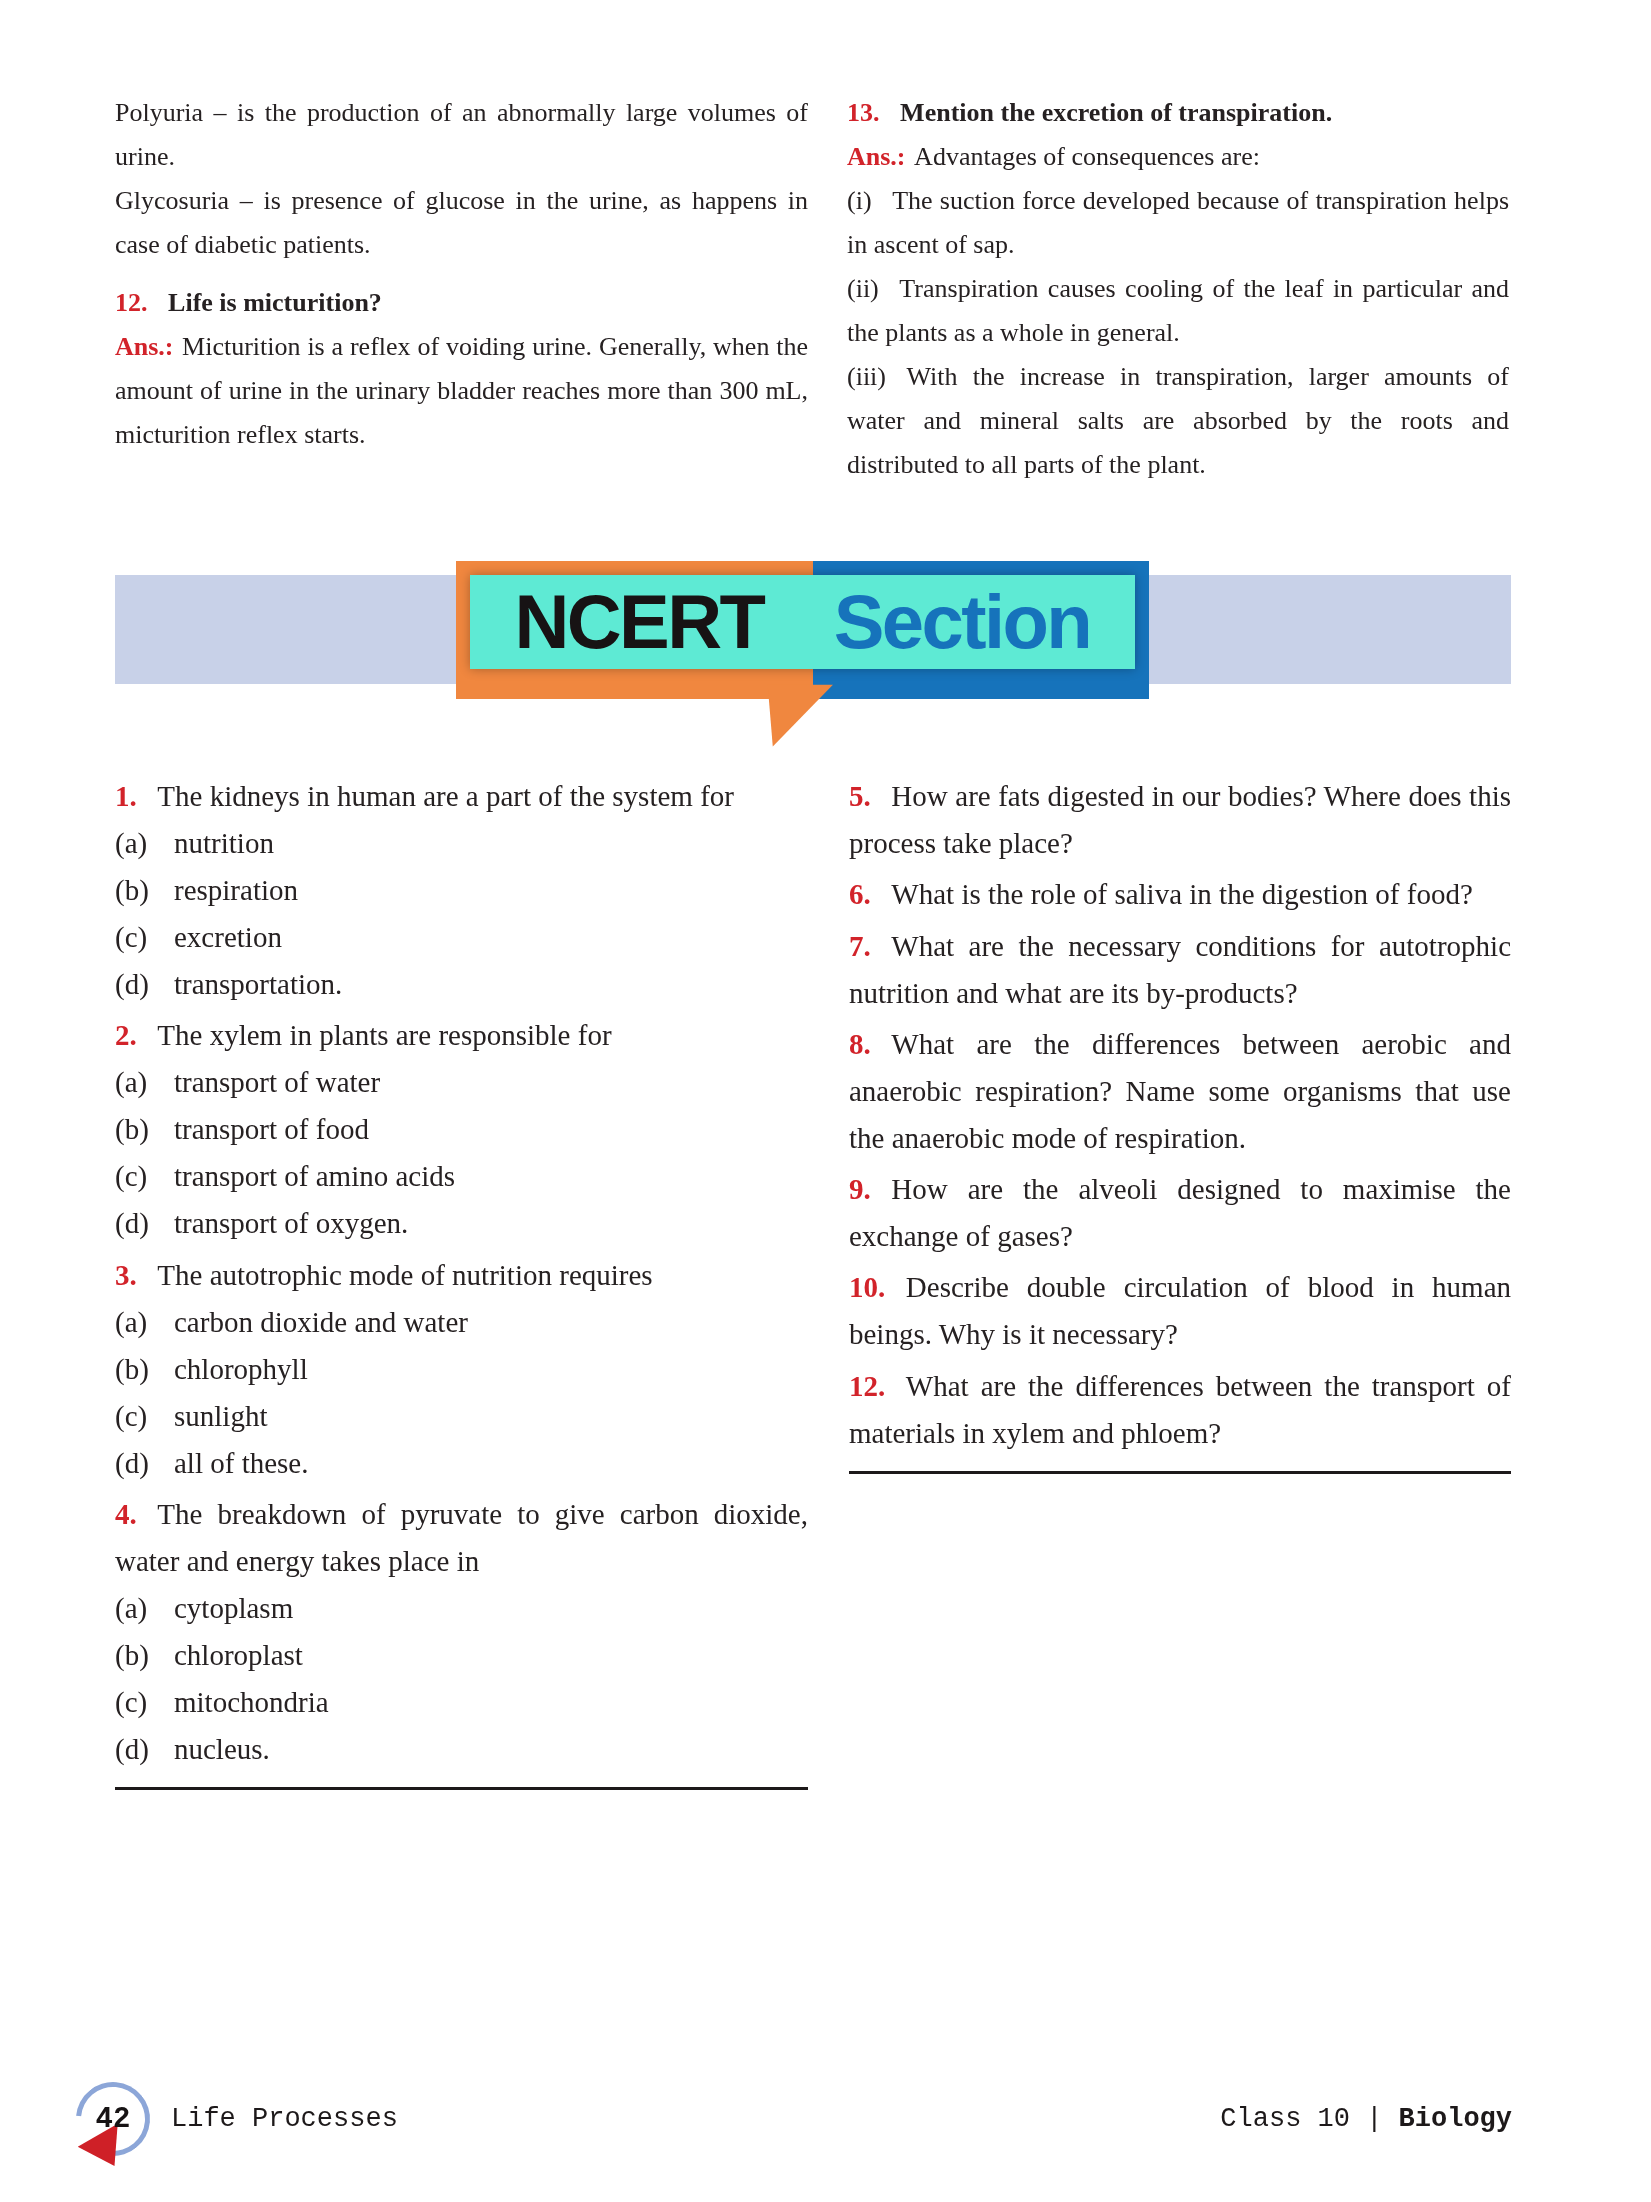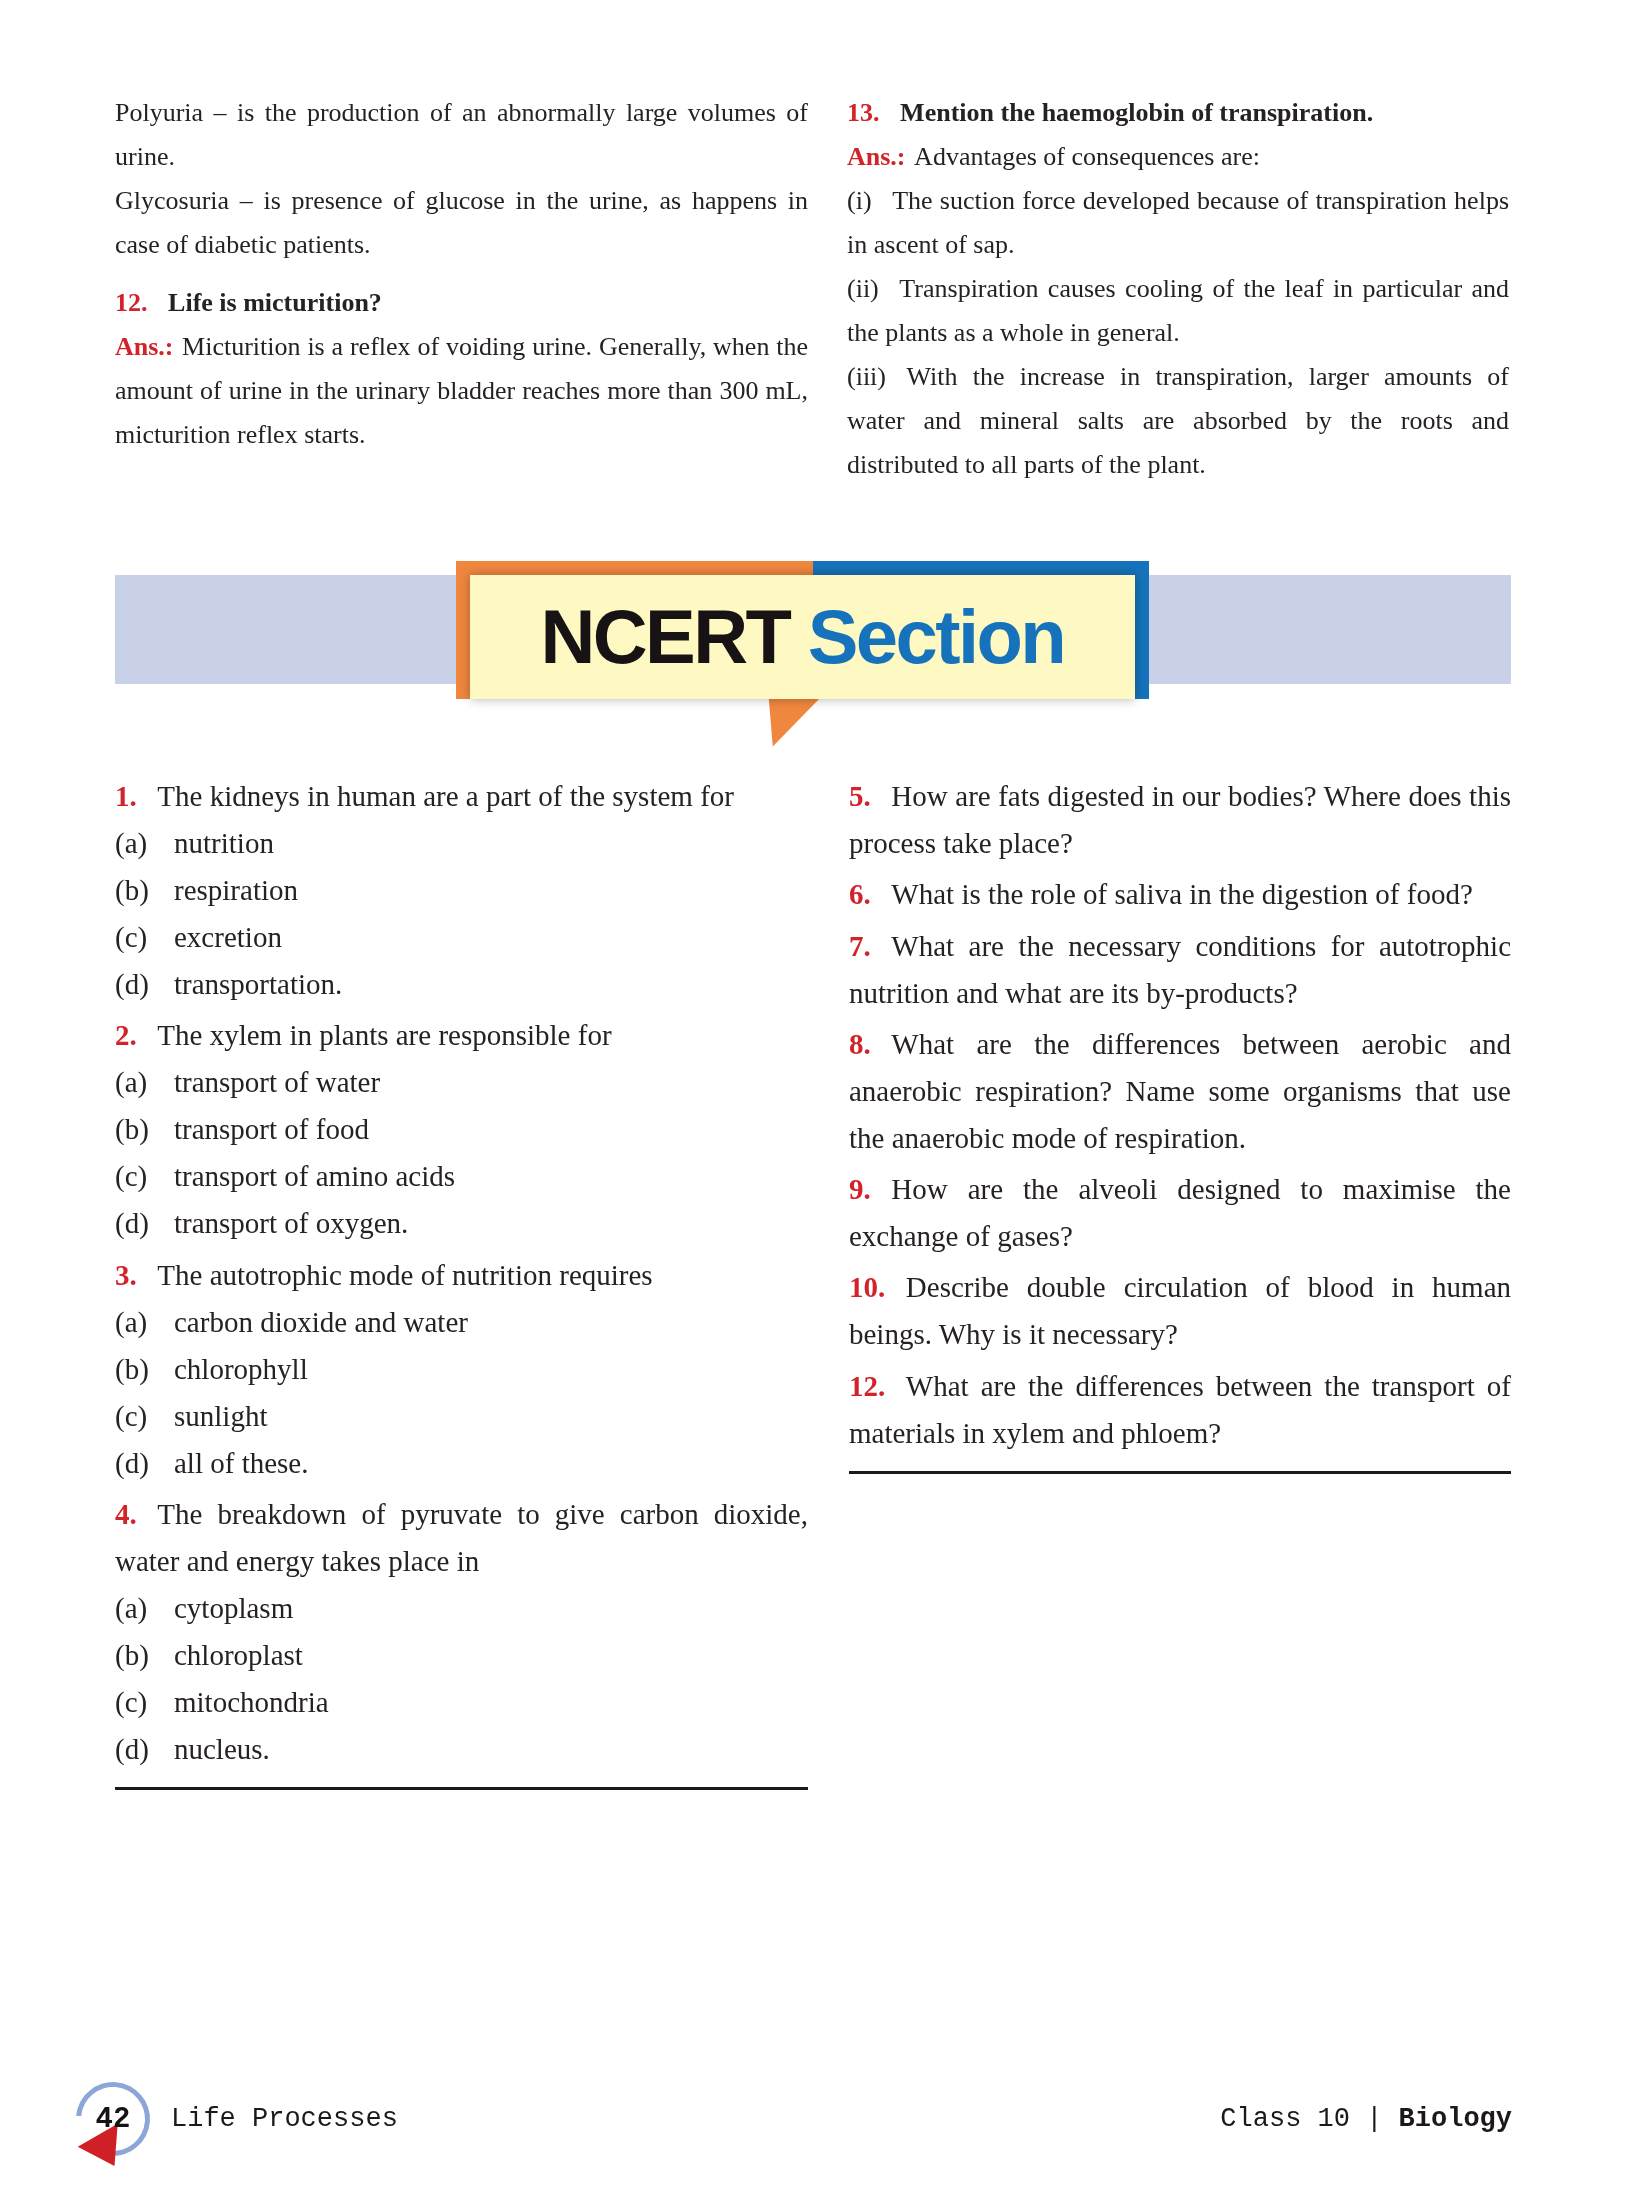--- a/index.html
+++ b/index.html
@@ -24,25 +24,25 @@
 
   
   .band {
     position:absolute; left:115px; top:575px; width:1396px; height:109px;
     background:#c8d1e8;
   }
   .banner { position:absolute; left:456px; top:561px; width:693px; height:138px; z-index:2; }
   .b-orange { position:absolute; left:0; top:0; width:357px; height:138px; background:#f0873f; }
   .b-blue   { position:absolute; left:357px; top:0; width:336px; height:138px; background:#1673bb; }
   .b-inner  {
-    position:absolute; left:13.8px; top:13.8px; width:665px; height:124px; background:#fef9c3;
+    position:absolute; left:13.8px; top:13.8px; width:665px; height:94px; background:#5eead4;
     box-shadow:0 0 10.3px rgba(0,0,0,0.30);
     display:flex; align-items:center; justify-content:center;
     font-family:"Liberation Sans", sans-serif; font-weight:700;
-    font-size:76px; letter-spacing:-2.6px; white-space:pre;
+    font-size:76px; letter-spacing:-2.6px; white-space:pre;gap:26px;
   }
   .b-inner .t-black { color:#171314; }
   .b-inner .t-blue  { color:#1673bb; }
   .b-tail { position:absolute; left:303px; top:122px; width:86px; height:67px; }
 
   
   .questions {
     position:absolute; top:773px; left:115px; width:1396px;
     display:grid; grid-template-columns:693px 662px; column-gap:41px;
     font-size:29px; line-height:47px;
@@ -83,21 +83,21 @@
   <div>
     <p>Polyuria – is the production of an abnormally large volumes of urine.</p>
     <p>Glycosuria – is presence of glucose in the urine, as happens in case of diabetic patients.</p>
     <div class="qblock">
       <p><span class="red num-gap">12.</span><span class="qhead">Life is micturition?</span></p>
       <p><span class="red ans-gap">Ans.:</span><span>Micturition is a reflex of voiding urine. Generally, when the amount of urine in the urinary bladder reaches more than 300 mL, micturition reflex starts.</span></p>
     </div>
   </div>
 
   <div>
-    <p><span class="red num-gap">13.</span><span class="qhead">Mention the haemoglobin of transpiration.</span></p>
+    <p><span class="red num-gap">13.</span><span class="qhead">Mention the excretion of transpiration.</span></p>
     <p><span class="red ans-gap">Ans.:</span><span>Advantages of consequences are:</span></p>
     <p><span class="num-gap">(i)</span><span>The suction force developed because of transpiration helps in ascent of sap.</span></p>
     <p><span class="num-gap">(ii)</span><span>Transpiration causes cooling of the leaf in particular and the plants as a whole in general.</span></p>
     <p><span class="num-gap">(iii)</span><span>With the increase in transpiration, larger amounts of water and mineral salts are absorbed by the roots and distributed to all parts of the plant.</span></p>
   </div>
 
 </div>
 
 <div class="band"></div>
 

